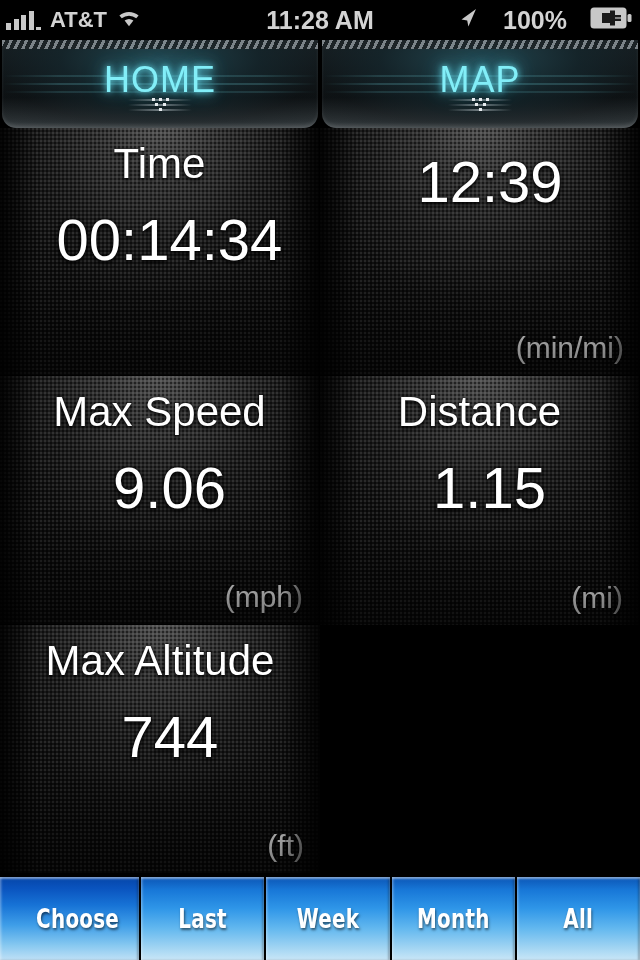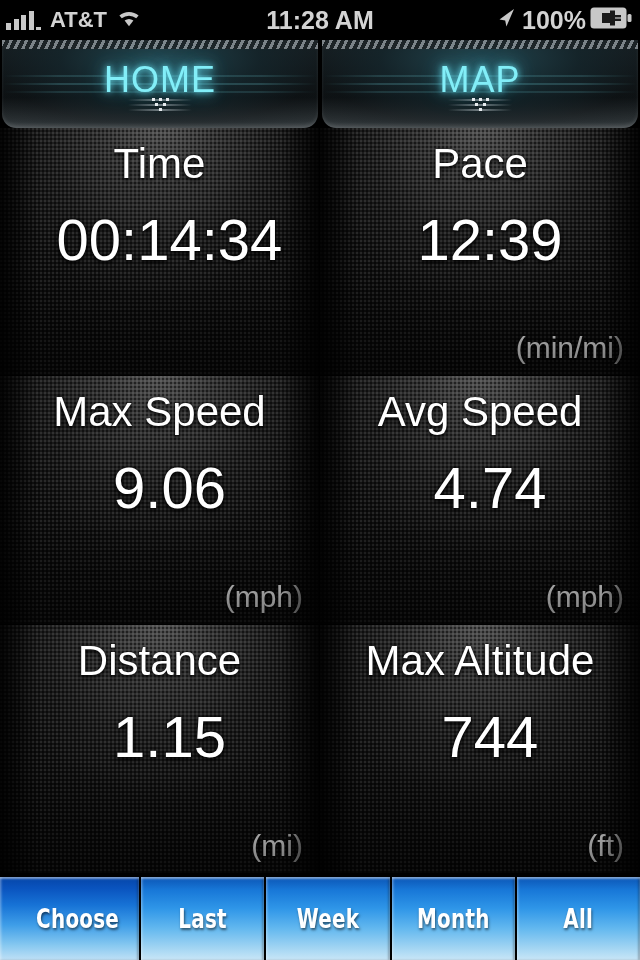--- a/index.html
+++ b/index.html
@@ -48,21 +48,21 @@
     font-weight: bold;
     color: #d3d3d3;
     letter-spacing: 0px;
     line-height: 40px;
   }
   .status-right {
     position: absolute;
     right: 8px;
     display: flex;
     align-items: center;
-    gap: 4px;
+    gap: 23px;
     text-align: right;
   }
   .carrier-text {
     font-size: 22px;
     font-weight: bold;
     color: #d3d3d3;
   }
   .battery-pct {
     font-size: 25px;
     font-weight: bold;
@@ -416,41 +416,33 @@
     <div class="cell left-col row-1">
       <div class="cell-inner">
         <div class="cell-title">Time</div>
         <div class="cell-value">00:14:34</div>
       </div>
       <div class="cell-unit"></div>
     </div>
 
     <div class="cell row-1">
       <div class="cell-inner">
-        <div class="cell-title">Pace</div>
         <div class="cell-value">12:39</div>
       </div>
       <div class="cell-unit">(min/mi)</div>
     </div>
 
     <div class="cell left-col row-2">
       <div class="cell-inner">
         <div class="cell-title">Max Speed</div>
         <div class="cell-value">9.06</div>
       </div>
       <div class="cell-unit">(mph)</div>
     </div>
 
-    <div class="cell row-2">
-      <div class="cell-inner">
-        <div class="cell-title">Avg Speed</div>
-        <div class="cell-value">4.74</div>
-      </div>
-      <div class="cell-unit">(mph)</div>
-    </div>
 
     <div class="cell left-col row-3">
       <div class="cell-inner">
         <div class="cell-title">Distance</div>
         <div class="cell-value">1.15</div>
       </div>
       <div class="cell-unit">(mi)</div>
     </div>
 
     <div class="cell row-3">

